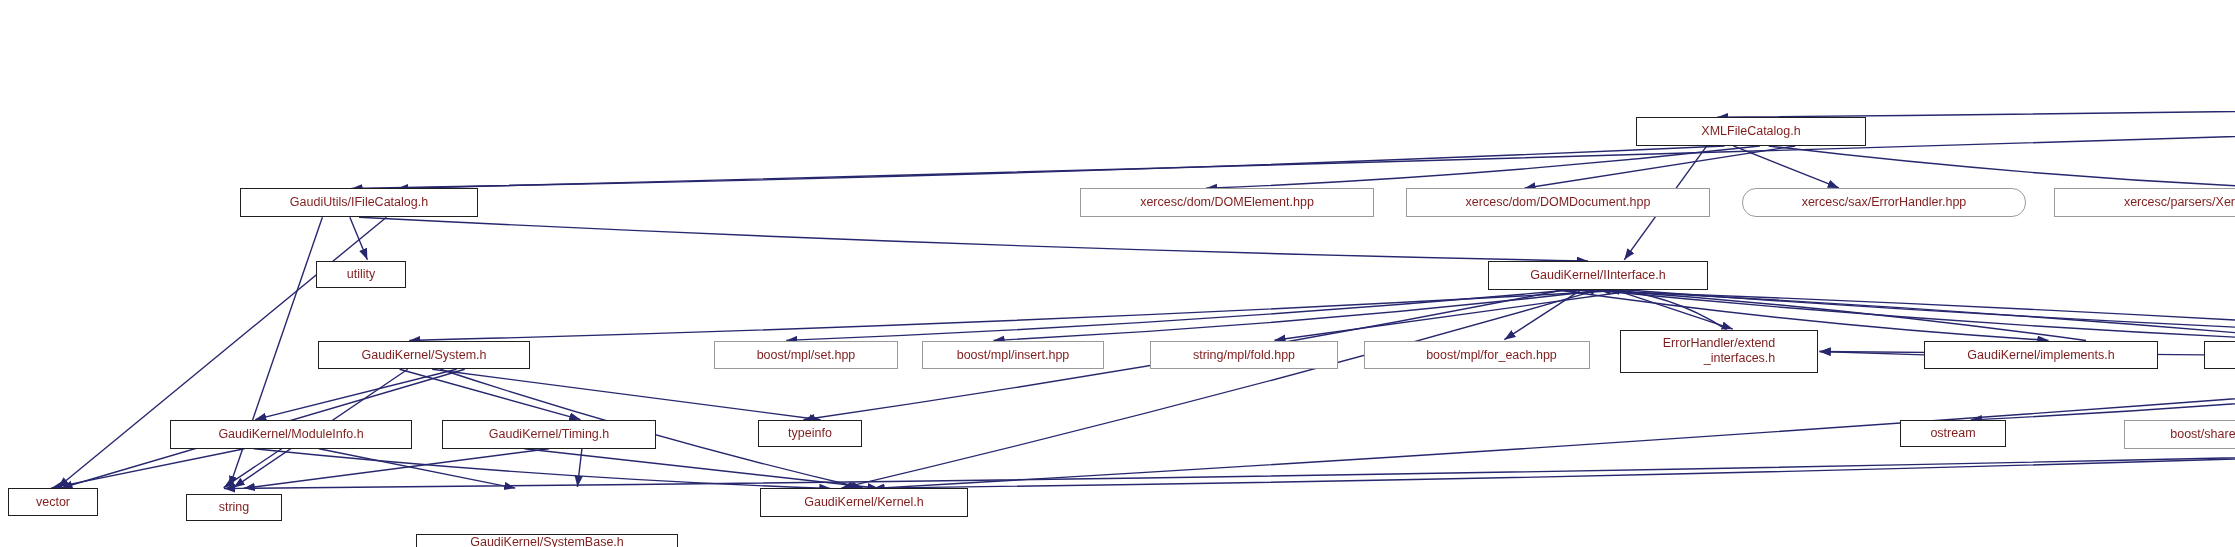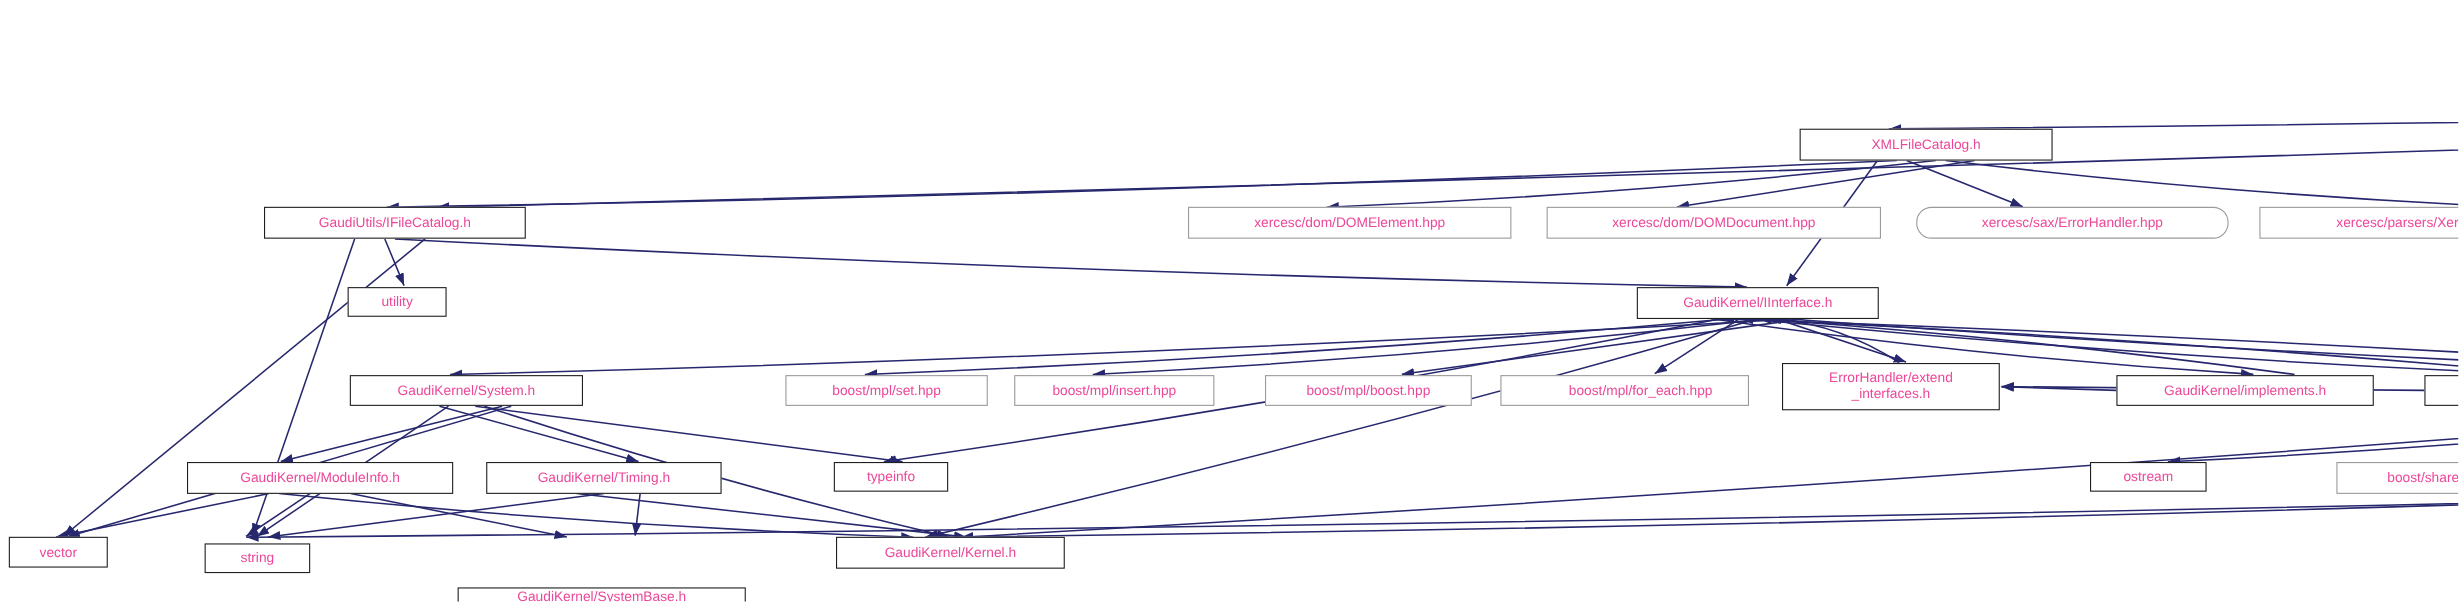--- a/index.html
+++ b/index.html
@@ -22,22 +22,22 @@
     width: 2235px;
     height: 547px;
     pointer-events: none;
   }
   .node {
     position: absolute;
     box-sizing: border-box;
     display: flex;
     align-items: center;
     justify-content: center;
-    text-align: center;
-    color: #ec4899;
+    text-align: right;
+    color: #7f1d1d;
     background: #ffffff;
     border: 1px solid #9a9a9a;
     font-size: 12.5px;
     line-height: 1.18;
     white-space: pre-line;
     padding: 0 4px;
     z-index: 2;
   }
   .node.strong {
     border: 1px solid #1f1f1f;
@@ -118,21 +118,21 @@
       <div class="node strong" style="left: 240px; top: 188.43px; width: 238px; height: 28.77px;">GaudiUtils/IFileCatalog.h</div>
       <div class="node" style="left: 1080px; top: 188.43px; width: 294px; height: 28.77px;">xercesc/dom/DOMElement.hpp</div>
       <div class="node" style="left: 1406px; top: 188.43px; width: 304px; height: 28.77px;">xercesc/dom/DOMDocument.hpp</div>
       <div class="node" style="left: 1742px; top: 188.43px; width: 284px; height: 28.77px; border-radius: 14px;">xercesc/sax/ErrorHandler.hpp</div>
       <div class="node" style="left: 2054px; top: 188.43px; width: 360px; height: 28.77px;">xercesc/parsers/XercesDOMParser.hpp</div>
       <div class="node strong" style="left: 316px; top: 261.04px; width: 90px; height: 27.4px;">utility</div>
       <div class="node strong" style="left: 1488px; top: 261.04px; width: 220px; height: 28.77px;">GaudiKernel/IInterface.h</div>
       <div class="node strong" style="left: 318px; top: 340.5px; width: 212px; height: 28.77px;">GaudiKernel/System.h</div>
       <div class="node" style="left: 714px; top: 340.5px; width: 184px; height: 28.77px;">boost/mpl/set.hpp</div>
       <div class="node" style="left: 922px; top: 340.5px; width: 182px; height: 28.77px;">boost/mpl/insert.hpp</div>
-      <div class="node" style="left: 1150px; top: 340.5px; width: 188px; height: 28.77px;">boost/mpl/boost.hpp</div>
+      <div class="node" style="left: 1150px; top: 340.5px; width: 188px; height: 28.77px;">string/mpl/fold.hpp</div>
       <div class="node" style="left: 1364px; top: 340.5px; width: 226px; height: 28.77px; padding-left: 33px;">boost/mpl/for_each.hpp</div>
       <div class="node strong multiline" style="left: 1620px; top: 329.54px; width: 198px; height: 43.84px;">ErrorHandler/extend
 _interfaces.h</div>
       <div class="node strong" style="left: 1924px; top: 340.5px; width: 234px; height: 28.77px;">GaudiKernel/implements.h</div>
       <div class="node strong" style="left: 2204px; top: 340.5px; width: 210px; height: 28.77px;">GaudiKernel/extends.h</div>
       <div class="node strong" style="left: 170px; top: 419.96px; width: 242px; height: 28.77px;">GaudiKernel/ModuleInfo.h</div>
       <div class="node strong" style="left: 442px; top: 419.96px; width: 214px; height: 28.77px;">GaudiKernel/Timing.h</div>
       <div class="node strong" style="left: 758px; top: 419.96px; width: 104px; height: 27.4px;">typeinfo</div>
       <div class="node strong" style="left: 1900px; top: 419.96px; width: 106px; height: 27.4px;">ostream</div>
       <div class="node" style="left: 2124px; top: 419.96px; width: 210px; height: 28.77px;">boost/shared_ptr.hpp</div>

